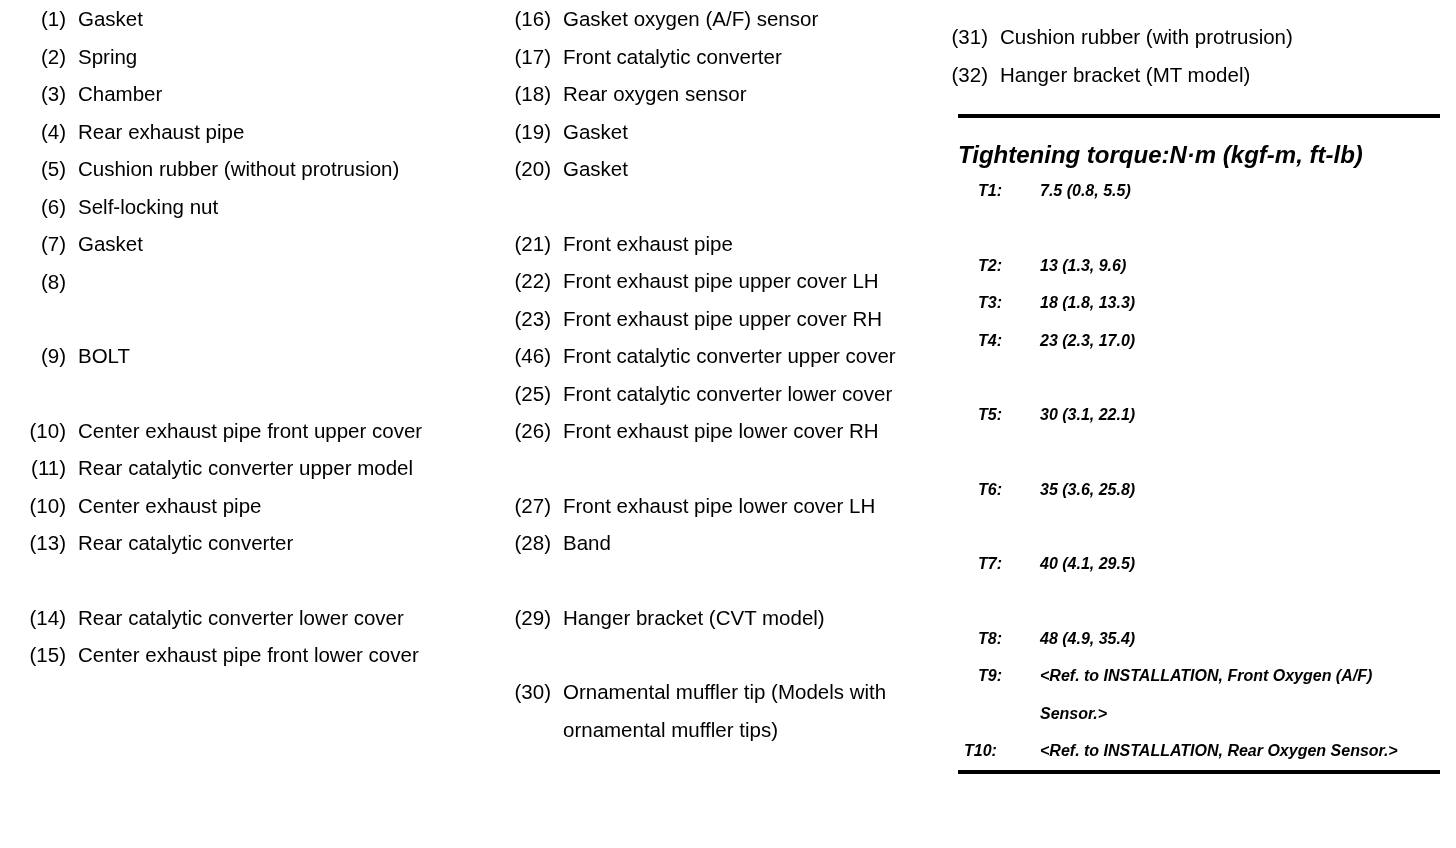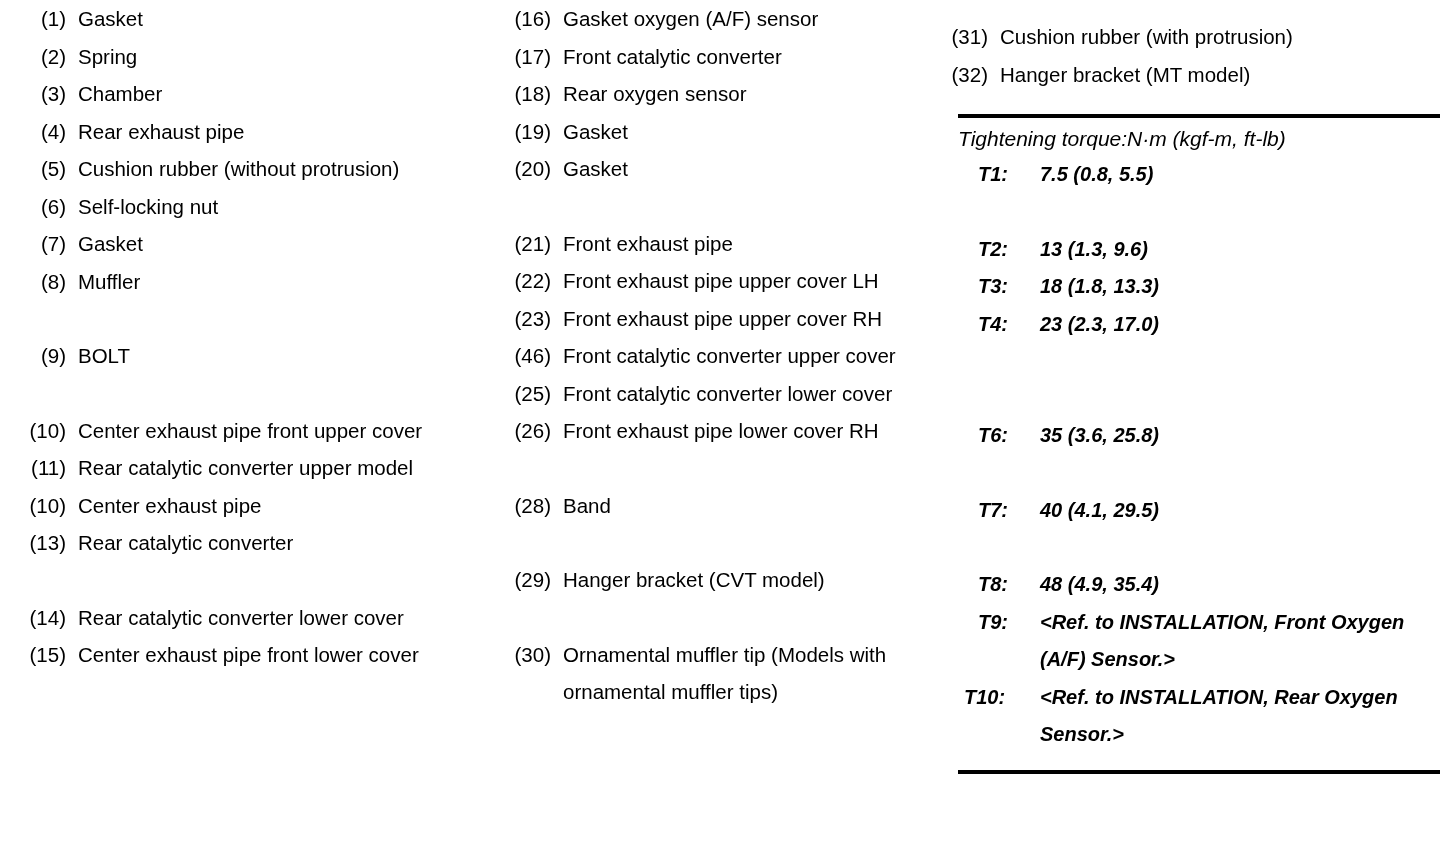--- a/index.html
+++ b/index.html
@@ -66,31 +66,31 @@
   }
   #torque-bottom-rule {
     position: absolute;
     left: 958px;
     top: 770px;
     width: 482px;
     height: 4px;
     background: #000000;
   }
   #torque-title {
-    font-size: 21px;
-    font-weight: normal;
+    font-size: 24px;
+    font-weight: bold;
     font-style: italic;
     line-height: 34px;
-    padding-top: 4px;
+    padding-top: 20px;
     white-space: nowrap;
   }
   .torque-row {
     display: flex;
     align-items: flex-start;
-    font-size: 20px;
+    font-size: 16px;
     font-weight: bold;
     font-style: italic;
     line-height: 37.5px;
   }
   .torque-key {
     flex: 0 0 auto;
     width: 82px;
     text-align: left;
     padding-left: 20px;
     box-sizing: border-box;
@@ -134,21 +134,20 @@
     <div class="part-row">
       <span class="part-num">(6)</span>
       <span class="part-label">Self-locking nut</span>
     </div>
     <div class="part-row">
       <span class="part-num">(7)</span>
       <span class="part-label">Gasket</span>
     </div>
     <div class="part-row">
       <span class="part-num">(8)</span>
-      <span class="part-label">Muffler</span>
     </div>
 
     <div class="gap-md"></div>
 
     <div class="part-row">
       <span class="part-num">(9)</span>
       <span class="part-label">BOLT</span>
     </div>
 
     <div class="gap-md"></div>
@@ -228,20 +227,24 @@
       <span class="part-label">Front catalytic converter lower cover</span>
     </div>
     <div class="part-row">
       <span class="part-num">(26)</span>
       <span class="part-label">Front exhaust pipe lower cover RH</span>
     </div>
 
     <div class="gap-md"></div>
 
     <div class="part-row">
+      <span class="part-num">(27)</span>
+      <span class="part-label">Front exhaust pipe lower cover LH</span>
+    </div>
+    <div class="part-row">
       <span class="part-num">(28)</span>
       <span class="part-label">Band</span>
     </div>
 
     <div class="gap-md"></div>
 
     <div class="part-row">
       <span class="part-num">(29)</span>
       <span class="part-label">Hanger bracket (CVT model)</span>
     </div>
@@ -285,20 +288,24 @@
       <span class="torque-key">T3:</span>
       <span class="torque-val">18 (1.8, 13.3)</span>
     </div>
     <div class="torque-row">
       <span class="torque-key">T4:</span>
       <span class="torque-val">23 (2.3, 17.0)</span>
     </div>
 
     <div class="gap-md"></div>
 
+    <div class="torque-row">
+      <span class="torque-key">T5:</span>
+      <span class="torque-val">30 (3.1, 22.1)</span>
+    </div>
 
     <div class="gap-md"></div>
 
     <div class="torque-row">
       <span class="torque-key">T6:</span>
       <span class="torque-val">35 (3.6, 25.8)</span>
     </div>
 
     <div class="gap-md"></div>
 

